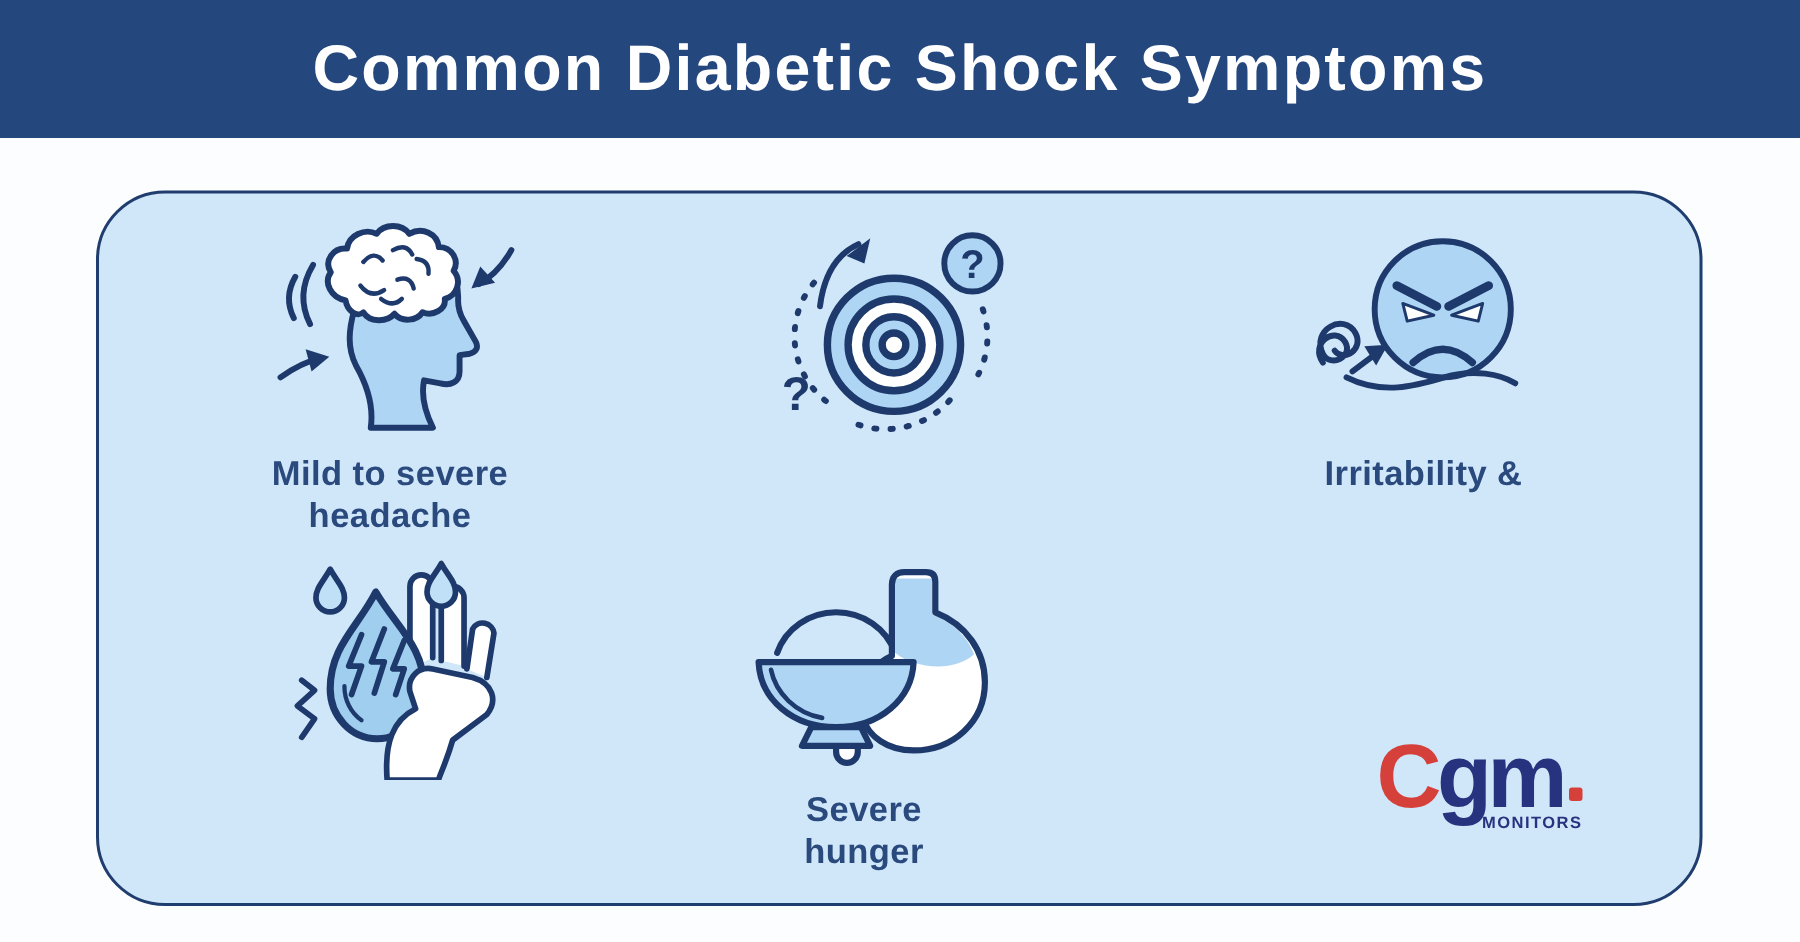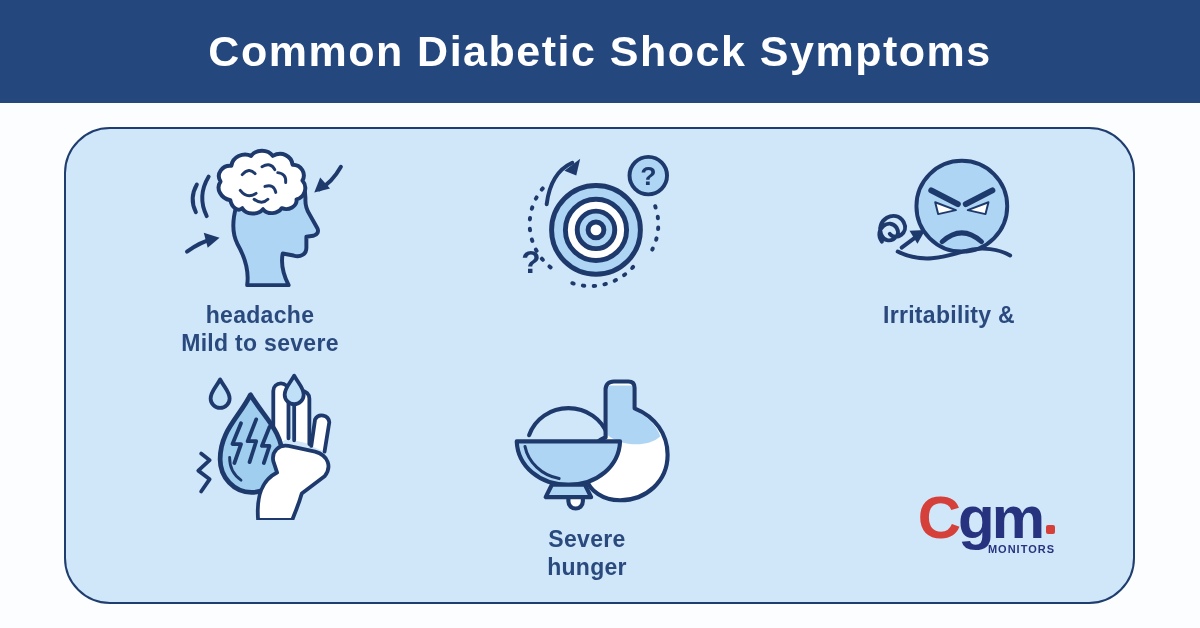--- a/index.html
+++ b/index.html
@@ -4,21 +4,21 @@
 <style>
   * { margin:0; padding:0; box-sizing:border-box; }
   html,body { width:1200px; height:628px; }
   body {
     position:relative;
     background:#fcfdfe;
     font-family:"Liberation Sans", sans-serif;
     overflow:hidden;
   }
   .header {
-    position:absolute; left:0; top:0; width:1200px; height:103px;
+    position:absolute; left:0; top:0; width:1200px; height:92px;
     background:#24477E;
     display:flex; align-items:center; justify-content:center;
   }
   .header .title {
     color:#ffffff; font-size:43px; font-weight:800; letter-spacing:1.5px;
   }
   .panel {
     position:absolute; left:64px; top:127px; width:1071px; height:477px;
     background:#D0E6F9;
     border:2.5px solid #1F3D6E;
@@ -28,21 +28,21 @@
   .item .iconbox { height:148px; display:flex; align-items:center; justify-content:center; }
   .item .label {
     margin-top:6px;
     font-size:23px; font-weight:700; line-height:1.22; color:#2A4A7E;
     letter-spacing:0.3px;
   }
   .pos-1 { left:74px;  top:18px; }
   .pos-2 { left:409px; top:18px; }
   .pos-3 { left:763px; top:18px; }
   .pos-4 { left:74px;  top:242px; }
-  .pos-5 { left:401px; top:242px; }
+  .pos-5 { left:390px; top:242px; }
 
   
   .st  { stroke:#1E3A6D; stroke-width:4; stroke-linecap:round; stroke-linejoin:round; }
   .st5 { stroke:#1E3A6D; stroke-width:5; stroke-linecap:round; stroke-linejoin:round; }
   .sq  { stroke:#1E3A6D; stroke-width:3; stroke-linecap:round; stroke-linejoin:round; fill:none; }
   .dash{ stroke:#1E3A6D; stroke-width:4; stroke-linecap:round; fill:none; stroke-dasharray:1.5 9.5; }
   .qtx { fill:#1E3A6D; font-weight:bold; font-family:"Liberation Sans",sans-serif; }
 
   .logo { position:absolute; right:78px; bottom:48px; text-align:right; line-height:0.85; }
   .logo-main { font-size:60px; font-weight:700; letter-spacing:-3px; }
@@ -73,22 +73,22 @@
         <path class="sq" d="M95,40 q9,-3 11,6"></path>
         <path class="sq" d="M108,26 q9,1 8,10"></path>
         <path class="sq" d="M84,53 q8,6 14,0"></path>
         <path class="st" fill="none" d="M172,20 Q163,36 150,43"></path>
         <path fill="#1E3A6D" d="M161,42 L145,46 L151,31 Z"></path>
         <path class="st" fill="none" d="M16,106 Q30,96 43,93"></path>
         <path fill="#1E3A6D" d="M33,87 L49,92 L37,102 Z"></path>
       </svg>
     </div>
     <div class="label">
+      <div>Mild to severe</div>
       <div>headache</div>
-      <div>Mild to severe</div>
     </div>
   </div>
 
   <div class="item pos-2">
     <div class="iconbox">
       <svg viewBox="0 0 170 150" width="172" height="148">
         <path class="dash" d="M32,42 A56,56 0 0 0 40,122"></path>
         <path class="dash" d="M62,138 A58,58 0 0 0 128,116"></path>
         <path class="dash" d="M146,60 A56,56 0 0 1 143,104"></path>
         <circle class="st5" cx="86" cy="84" r="45" fill="#AED6F4"></circle>

